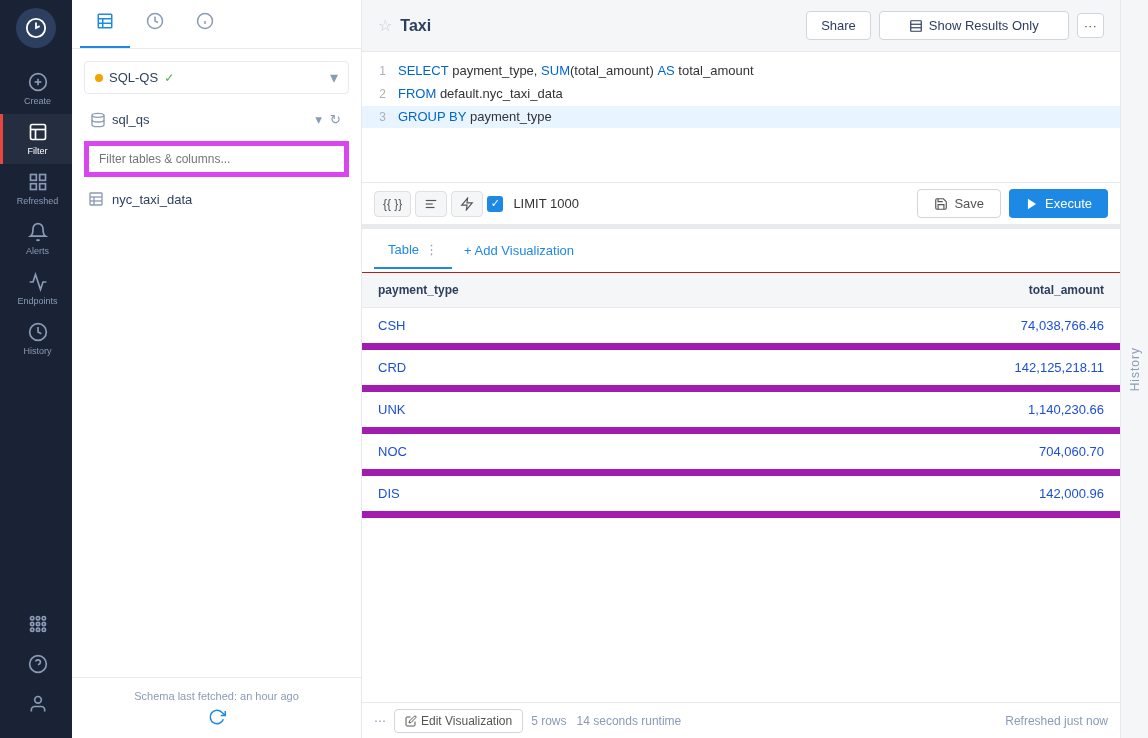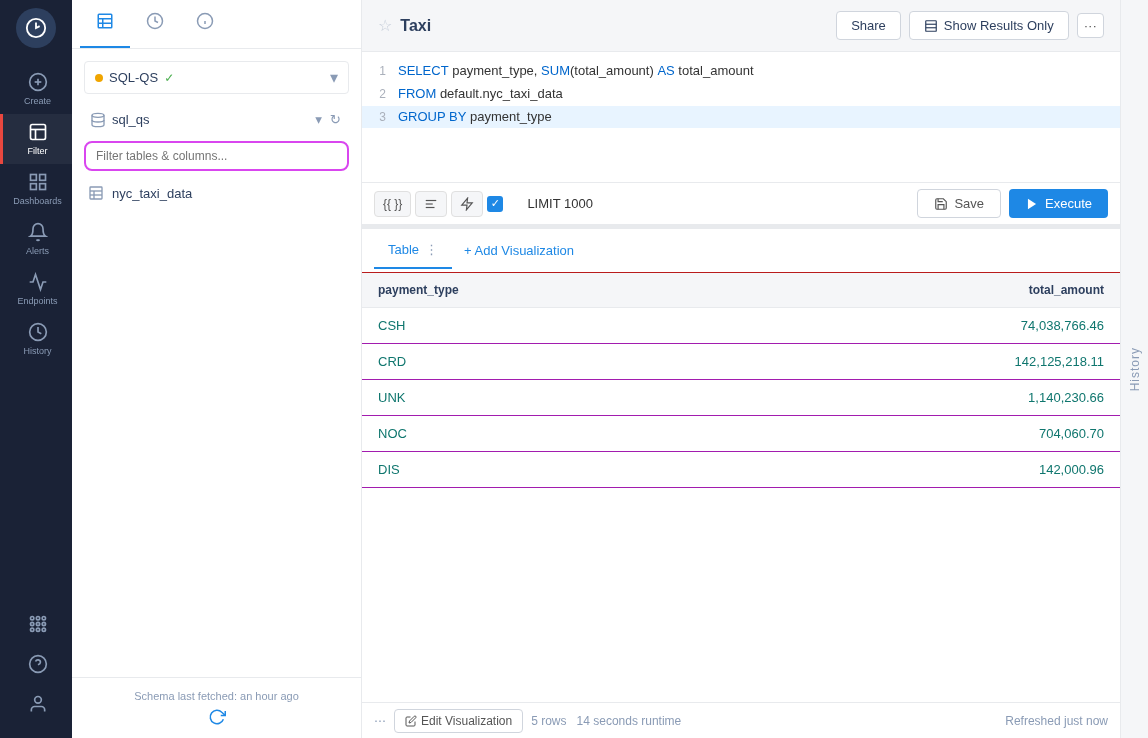--- a/index.html
+++ b/index.html
@@ -85,21 +85,21 @@
 
     .schema-selector {
       display: flex; align-items: center; justify-content: space-between;
       padding: 4px 6px; margin-bottom: 8px;
     }
     .schema-left { display: flex; align-items: center; gap: 6px; font-size: 13px; color: #2d3f5e; }
     .schema-actions { display: flex; gap: 4px; }
     .schema-actions button { background: none; border: none; cursor: pointer; color: #8a9bb5; padding: 2px; }
 
     .filter-input {
-      width: 100%; padding: 6px 10px; border: 2px solid #d946ef; border-radius: 8px;
+      width: 100%; padding: 6px 10px; border: 5px solid #d946ef; border-radius: 0;
       font-size: 12px; color: #555; margin-bottom: 8px; outline: none;
     }
     .table-item {
       display: flex; align-items: center; gap: 8px;
       padding: 6px 4px; font-size: 13px; color: #2d3f5e; cursor: pointer;
     }
     .table-item svg { width: 16px; height: 16px; color: #8a9bb5; }
 
     .sidebar-footer { padding: 12px; border-top: 1px solid #e8eaed; font-size: 11px; color: #8a9bb5; text-align: center; margin-top: 25px; }
     .refresh-btn { display: flex; justify-content: center; margin-top: 6px; }
@@ -126,21 +126,21 @@
     .top-bar-left { display: flex; align-items: center; gap: 8px; }
     .star-icon { color: #c5cdd9; cursor: pointer; }
     .page-title { font-size: 16px; font-weight: 600; color: #2d3f5e; }
     .top-bar-right { display: flex; align-items: center; gap: 8px; }
     .share-btn {
       padding: 6px 14px; background: #fff; border: 1px solid #d0d5dd;
       border-radius: 4px; font-size: 13px; color: #2d3f5e; cursor: pointer;
     }
     .results-btn {
       display: flex; align-items: center; gap: 6px;
-      padding: 6px 14px; background: #fff; border: 1px solid #d0d5dd;
+      padding: 6px 29px; background: #fff; border: 1px solid #d0d5dd;
       border-radius: 4px; font-size: 13px; color: #2d3f5e; cursor: pointer;
     }
     .more-btn {
       padding: 4px 6px; background: #fff; border: 1px solid #d0d5dd;
       border-radius: 4px; cursor: pointer; color: #555;
     }
 
     
     .query-editor {
       background: #ffffff;
@@ -172,21 +172,21 @@
       padding: 6px 12px;
       border-top: 1px solid #e8eaed;
       background: #fff;
     }
     .toolbar-left { display: flex; align-items: center; gap: 4px; }
     .tool-btn {
       padding: 5px 8px; background: #f5f6f8; border: 1px solid #e0e0e0;
       border-radius: 4px; cursor: pointer; color: #555; font-size: 12px;
       display: flex; align-items: center; gap: 4px;
     }
-    .limit-toggle { display: flex; align-items: center; gap: 24px; font-size: 13px; color: #333; }
+    .limit-toggle { display: flex; align-items: center; gap: 10px; font-size: 13px; color: #333; }
     .checkbox-checked {
       width: 16px; height: 16px; background: #1e88e5; border-radius: 3px;
       display: flex; align-items: center; justify-content: center; cursor: pointer;
     }
     .checkbox-checked::after { content: '✓'; color: white; font-size: 11px; }
     .toolbar-right { display: flex; gap: 8px; }
     .save-btn {
       padding: 6px 16px; background: #fff; border: 1px solid #d0d5dd;
       border-radius: 4px; font-size: 13px; color: #555; cursor: pointer;
       display: flex; align-items: center; gap: 6px;
@@ -231,21 +231,21 @@
     
     .results-table { flex: 1; overflow-y: auto; }
     table { width: 100%; border-collapse: collapse; font-size: 13px; }
     thead tr { background: #f5f6f8; }
     th {
       text-align: left; padding: 10px 16px;
       font-weight: 600; color: #2d3f5e; font-size: 12px;
       border-bottom: 1px solid #e8eaed;
     }
     th:last-child { text-align: right; }
-    td { padding: 10px 16px; border-bottom: 1px solid #a21caf; color: #0f766e; }
+    td { padding: 10px 16px; border-bottom: 7px solid #a21caf; color: #1d4ed8; }
     td:last-child { text-align: right; }
 
     
     .status-bar {
       display: flex; align-items: center; justify-content: space-between;
       padding: 6px 12px; border-top: 1px solid #e8eaed;
       background: #fff; font-size: 12px; color: #8a9bb5;
       height: 36px;
     }
     .status-left { display: flex; align-items: center; gap: 8px; }
@@ -301,21 +301,21 @@
     <span>Filter</span>
   </div>
 
   <div class="nav-item">
     <svg viewBox="0 0 24 24" fill="none" stroke="currentColor" stroke-width="2">
       <rect x="3" y="3" width="7" height="7"></rect>
       <rect x="14" y="3" width="7" height="7"></rect>
       <rect x="3" y="14" width="7" height="7"></rect>
       <rect x="14" y="14" width="7" height="7"></rect>
     </svg>
-    <span>Dashboards</span>
+    <span>Refreshed</span>
   </div>
 
   <div class="nav-item">
     <svg viewBox="0 0 24 24" fill="none" stroke="currentColor" stroke-width="2">
       <path d="M18 8A6 6 0 0 0 6 8c0 7-3 9-3 9h18s-3-2-3-9"></path>
       <path d="M13.73 21a2 2 0 0 1-3.46 0"></path>
     </svg>
     <span>Alerts</span>
   </div>
 

